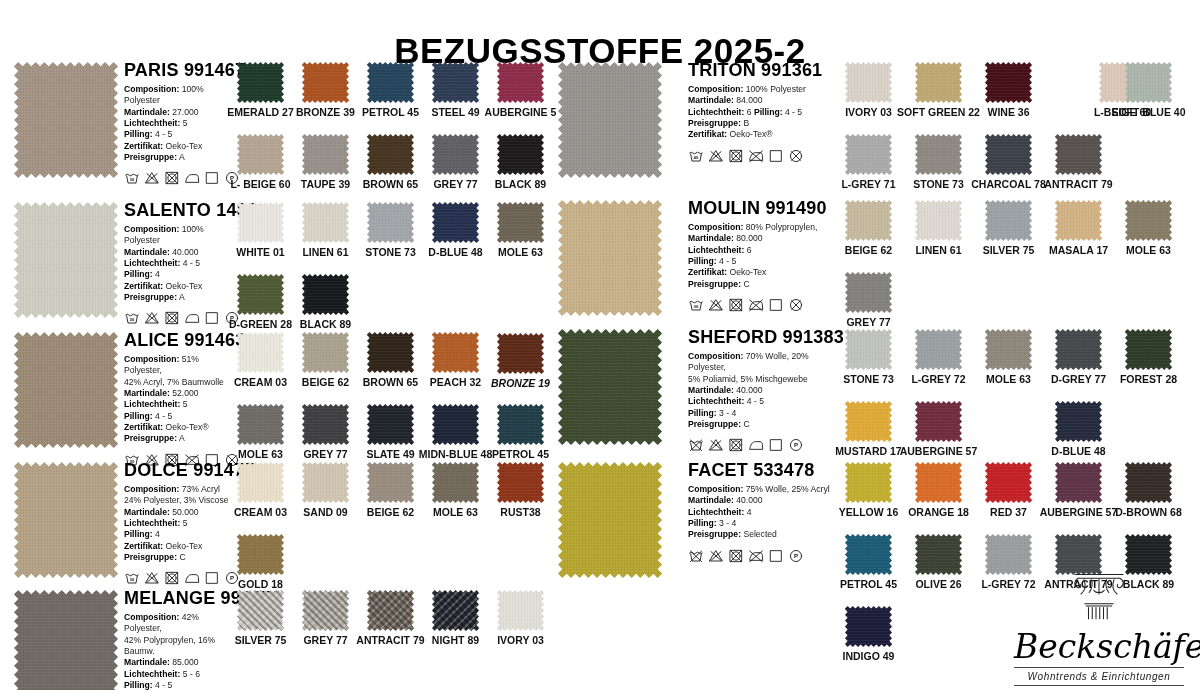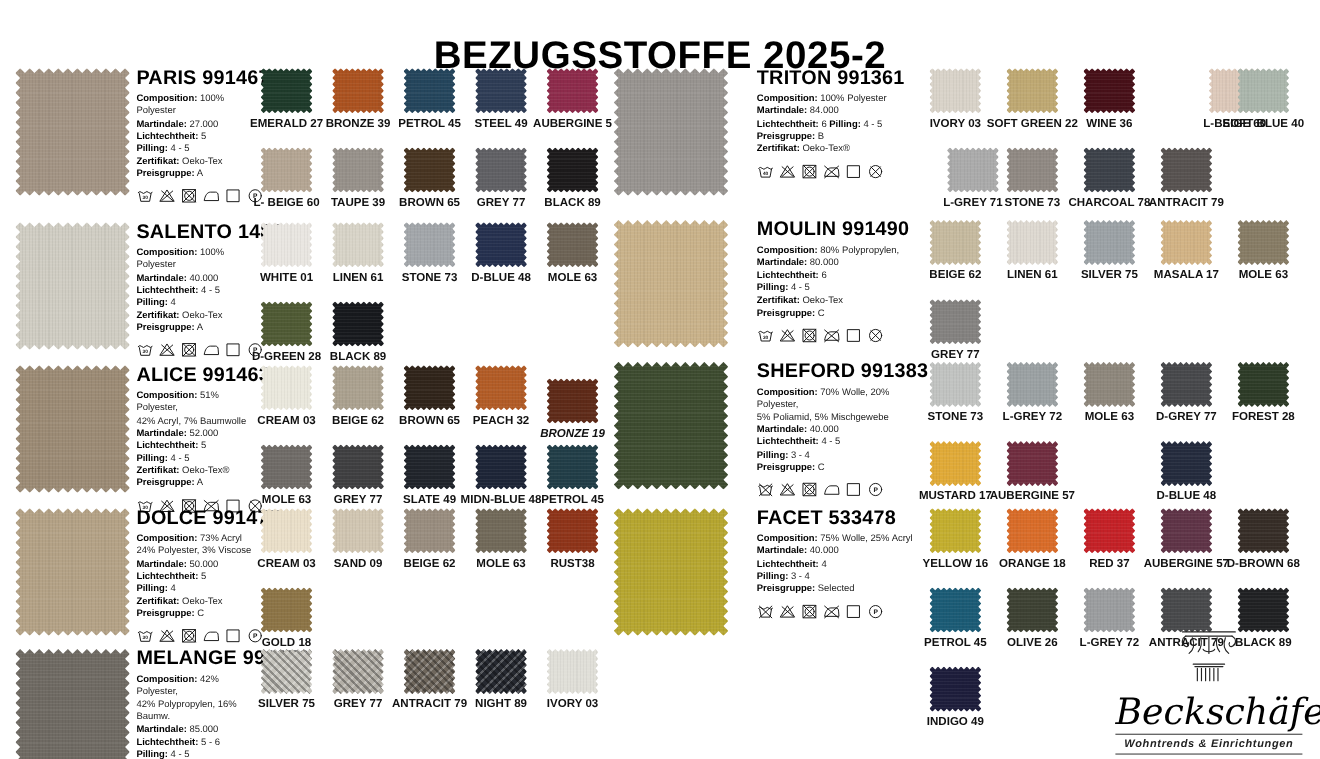--- a/index.html
+++ b/index.html
@@ -36,21 +36,21 @@
     background-image:
       repeating-linear-gradient(45deg, rgba(0,0,0,.30) 0 2px, transparent 2px 5px),
       repeating-linear-gradient(-45deg, rgba(255,255,255,.25) 0 2px, transparent 2px 6px);}
   .chip-label{position:absolute;top:44px;left:50%;transform:translateX(-50%);
     font-size:10.5px;font-weight:700;white-space:nowrap;color:#111;}
   .logo{position:absolute;right:16px;bottom:4px;width:170px;text-align:center;}
   .logo svg{display:block;margin:0 auto;}
   .brand{font-family:"DejaVu Serif",serif;font-style:italic;font-size:33px;
     border-bottom:1px solid #444;padding-bottom:2px;line-height:1.05;}
   .tagline{font-style:italic;font-size:10px;letter-spacing:.6px;color:#222;
-    border-bottom:1px solid #444;padding:3px 0 3px;font-weight:bold;}
+    border-bottom:1px solid #444;padding:3px 0 3px;}
 </style>
 </head>
 <body>
 
 <h1 class="page-title">BEZUGSSTOFFE 2025-2</h1>
 
 <div id="board">
     <section class="card L" style="left: 14px; top: 60px;">
       <div class="big-swatch" style="background-color: rgb(163, 148, 132); clip-path: polygon(0px 4.3px, 4.3px 0px, 8.7px 4.3px, 13px 0px, 17.3px 4.3px, 21.7px 0px, 26px 4.3px, 30.3px 0px, 34.7px 4.3px, 39px 0px, 43.3px 4.3px, 47.7px 0px, 52px 4.3px, 56.3px 0px, 60.7px 4.3px, 65px 0px, 69.3px 4.3px, 73.7px 0px, 78px 4.3px, 82.3px 0px, 86.7px 4.3px, 91px 0px, 95.3px 4.3px, 99.7px 0px, 99.7px 0px, 104px 4.5px, 99.7px 8.9px, 104px 13.4px, 99.7px 17.8px, 104px 22.3px, 99.7px 26.8px, 104px 31.2px, 99.7px 35.7px, 104px 40.2px, 99.7px 44.6px, 104px 49.1px, 99.7px 53.5px, 104px 58px, 99.7px 62.5px, 104px 66.9px, 99.7px 71.4px, 104px 75.8px, 99.7px 80.3px, 104px 84.8px, 99.7px 89.2px, 104px 93.7px, 99.7px 98.2px, 104px 102.6px, 99.7px 107.1px, 104px 111.5px, 104px 111.7px, 99.7px 116px, 95.3px 111.7px, 91px 116px, 86.7px 111.7px, 82.3px 116px, 78px 111.7px, 73.7px 116px, 69.3px 111.7px, 65px 116px, 60.7px 111.7px, 56.3px 116px, 52px 111.7px, 47.7px 116px, 43.3px 111.7px, 39px 116px, 34.7px 111.7px, 30.3px 116px, 26px 111.7px, 21.7px 116px, 17.3px 111.7px, 13px 116px, 8.7px 111.7px, 4.3px 116px, 4.3px 116px, 0px 111.5px, 4.3px 107.1px, 0px 102.6px, 4.3px 98.2px, 0px 93.7px, 4.3px 89.2px, 0px 84.8px, 4.3px 80.3px, 0px 75.8px, 4.3px 71.4px, 0px 66.9px, 4.3px 62.5px, 0px 58px, 4.3px 53.5px, 0px 49.1px, 4.3px 44.6px, 0px 40.2px, 4.3px 35.7px, 0px 31.2px, 4.3px 26.8px, 0px 22.3px, 4.3px 17.8px, 0px 13.4px, 4.3px 8.9px, 0px 4.5px);"></div>
       <div class="info">
@@ -284,21 +284,21 @@
           <div class="chip-label">BEIGE 62</div>
         </div>
         <div class="cell" style="left: 130px; top: 0px;">
           <div class="chip" style="background-color: rgb(48, 36, 26); clip-path: polygon(0px 2.6px, 2.6px 0px, 5.2px 2.6px, 7.8px 0px, 10.4px 2.6px, 13.1px 0px, 15.7px 2.6px, 18.3px 0px, 20.9px 2.6px, 23.5px 0px, 26.1px 2.6px, 28.7px 0px, 31.3px 2.6px, 33.9px 0px, 36.6px 2.6px, 39.2px 0px, 41.8px 2.6px, 44.4px 0px, 44.4px 0px, 47px 2.9px, 44.4px 5.9px, 47px 8.8px, 44.4px 11.7px, 47px 14.6px, 44.4px 17.6px, 47px 20.5px, 44.4px 23.4px, 47px 26.4px, 44.4px 29.3px, 47px 32.2px, 44.4px 35.1px, 47px 38.1px, 47px 38.4px, 44.4px 41px, 41.8px 38.4px, 39.2px 41px, 36.6px 38.4px, 33.9px 41px, 31.3px 38.4px, 28.7px 41px, 26.1px 38.4px, 23.5px 41px, 20.9px 38.4px, 18.3px 41px, 15.7px 38.4px, 13.1px 41px, 10.4px 38.4px, 7.8px 41px, 5.2px 38.4px, 2.6px 41px, 2.6px 41px, 0px 38.1px, 2.6px 35.1px, 0px 32.2px, 2.6px 29.3px, 0px 26.4px, 2.6px 23.4px, 0px 20.5px, 2.6px 17.6px, 0px 14.6px, 2.6px 11.7px, 0px 8.8px, 2.6px 5.9px, 0px 2.9px);"></div>
           <div class="chip-label">BROWN 65</div>
         </div>
         <div class="cell" style="left: 195px; top: 0px;">
           <div class="chip" style="background-color: rgb(178, 92, 38); clip-path: polygon(0px 2.6px, 2.6px 0px, 5.2px 2.6px, 7.8px 0px, 10.4px 2.6px, 13.1px 0px, 15.7px 2.6px, 18.3px 0px, 20.9px 2.6px, 23.5px 0px, 26.1px 2.6px, 28.7px 0px, 31.3px 2.6px, 33.9px 0px, 36.6px 2.6px, 39.2px 0px, 41.8px 2.6px, 44.4px 0px, 44.4px 0px, 47px 2.9px, 44.4px 5.9px, 47px 8.8px, 44.4px 11.7px, 47px 14.6px, 44.4px 17.6px, 47px 20.5px, 44.4px 23.4px, 47px 26.4px, 44.4px 29.3px, 47px 32.2px, 44.4px 35.1px, 47px 38.1px, 47px 38.4px, 44.4px 41px, 41.8px 38.4px, 39.2px 41px, 36.6px 38.4px, 33.9px 41px, 31.3px 38.4px, 28.7px 41px, 26.1px 38.4px, 23.5px 41px, 20.9px 38.4px, 18.3px 41px, 15.7px 38.4px, 13.1px 41px, 10.4px 38.4px, 7.8px 41px, 5.2px 38.4px, 2.6px 41px, 2.6px 41px, 0px 38.1px, 2.6px 35.1px, 0px 32.2px, 2.6px 29.3px, 0px 26.4px, 2.6px 23.4px, 0px 20.5px, 2.6px 17.6px, 0px 14.6px, 2.6px 11.7px, 0px 8.8px, 2.6px 5.9px, 0px 2.9px);"></div>
           <div class="chip-label">PEACH 32</div>
         </div>
-        <div class="cell" style="left: 260px; top: 12px; font-style: italic;">
+        <div class="cell" style="left: 260px; top: 1px; font-style: italic;">
           <div class="chip" style="background-color: rgb(94, 42, 24); clip-path: polygon(0px 2.6px, 2.6px 0px, 5.2px 2.6px, 7.8px 0px, 10.4px 2.6px, 13.1px 0px, 15.7px 2.6px, 18.3px 0px, 20.9px 2.6px, 23.5px 0px, 26.1px 2.6px, 28.7px 0px, 31.3px 2.6px, 33.9px 0px, 36.6px 2.6px, 39.2px 0px, 41.8px 2.6px, 44.4px 0px, 44.4px 0px, 47px 2.9px, 44.4px 5.9px, 47px 8.8px, 44.4px 11.7px, 47px 14.6px, 44.4px 17.6px, 47px 20.5px, 44.4px 23.4px, 47px 26.4px, 44.4px 29.3px, 47px 32.2px, 44.4px 35.1px, 47px 38.1px, 47px 38.4px, 44.4px 41px, 41.8px 38.4px, 39.2px 41px, 36.6px 38.4px, 33.9px 41px, 31.3px 38.4px, 28.7px 41px, 26.1px 38.4px, 23.5px 41px, 20.9px 38.4px, 18.3px 41px, 15.7px 38.4px, 13.1px 41px, 10.4px 38.4px, 7.8px 41px, 5.2px 38.4px, 2.6px 41px, 2.6px 41px, 0px 38.1px, 2.6px 35.1px, 0px 32.2px, 2.6px 29.3px, 0px 26.4px, 2.6px 23.4px, 0px 20.5px, 2.6px 17.6px, 0px 14.6px, 2.6px 11.7px, 0px 8.8px, 2.6px 5.9px, 0px 2.9px);"></div>
           <div class="chip-label">BRONZE 19</div>
         </div>
         <div class="cell" style="left: 0px; top: 72px;">
           <div class="chip" style="background-color: rgb(111, 107, 103); clip-path: polygon(0px 2.6px, 2.6px 0px, 5.2px 2.6px, 7.8px 0px, 10.4px 2.6px, 13.1px 0px, 15.7px 2.6px, 18.3px 0px, 20.9px 2.6px, 23.5px 0px, 26.1px 2.6px, 28.7px 0px, 31.3px 2.6px, 33.9px 0px, 36.6px 2.6px, 39.2px 0px, 41.8px 2.6px, 44.4px 0px, 44.4px 0px, 47px 2.9px, 44.4px 5.9px, 47px 8.8px, 44.4px 11.7px, 47px 14.6px, 44.4px 17.6px, 47px 20.5px, 44.4px 23.4px, 47px 26.4px, 44.4px 29.3px, 47px 32.2px, 44.4px 35.1px, 47px 38.1px, 47px 38.4px, 44.4px 41px, 41.8px 38.4px, 39.2px 41px, 36.6px 38.4px, 33.9px 41px, 31.3px 38.4px, 28.7px 41px, 26.1px 38.4px, 23.5px 41px, 20.9px 38.4px, 18.3px 41px, 15.7px 38.4px, 13.1px 41px, 10.4px 38.4px, 7.8px 41px, 5.2px 38.4px, 2.6px 41px, 2.6px 41px, 0px 38.1px, 2.6px 35.1px, 0px 32.2px, 2.6px 29.3px, 0px 26.4px, 2.6px 23.4px, 0px 20.5px, 2.6px 17.6px, 0px 14.6px, 2.6px 11.7px, 0px 8.8px, 2.6px 5.9px, 0px 2.9px);"></div>
           <div class="chip-label">MOLE 63</div>
         </div>
         <div class="cell" style="left: 65px; top: 72px;">
           <div class="chip" style="background-color: rgb(63, 63, 65); clip-path: polygon(0px 2.6px, 2.6px 0px, 5.2px 2.6px, 7.8px 0px, 10.4px 2.6px, 13.1px 0px, 15.7px 2.6px, 18.3px 0px, 20.9px 2.6px, 23.5px 0px, 26.1px 2.6px, 28.7px 0px, 31.3px 2.6px, 33.9px 0px, 36.6px 2.6px, 39.2px 0px, 41.8px 2.6px, 44.4px 0px, 44.4px 0px, 47px 2.9px, 44.4px 5.9px, 47px 8.8px, 44.4px 11.7px, 47px 14.6px, 44.4px 17.6px, 47px 20.5px, 44.4px 23.4px, 47px 26.4px, 44.4px 29.3px, 47px 32.2px, 44.4px 35.1px, 47px 38.1px, 47px 38.4px, 44.4px 41px, 41.8px 38.4px, 39.2px 41px, 36.6px 38.4px, 33.9px 41px, 31.3px 38.4px, 28.7px 41px, 26.1px 38.4px, 23.5px 41px, 20.9px 38.4px, 18.3px 41px, 15.7px 38.4px, 13.1px 41px, 10.4px 38.4px, 7.8px 41px, 5.2px 38.4px, 2.6px 41px, 2.6px 41px, 0px 38.1px, 2.6px 35.1px, 0px 32.2px, 2.6px 29.3px, 0px 26.4px, 2.6px 23.4px, 0px 20.5px, 2.6px 17.6px, 0px 14.6px, 2.6px 11.7px, 0px 8.8px, 2.6px 5.9px, 0px 2.9px);"></div>
           <div class="chip-label">GREY 77</div>
@@ -490,21 +490,21 @@
           <div class="chip-label">WINE 36</div>
         </div>
         <div class="cell" style="left: 210px; top: 0px; margin-left: 44px;">
           <div class="chip" style="background-color: rgb(221, 201, 186); clip-path: polygon(0px 2.6px, 2.6px 0px, 5.2px 2.6px, 7.8px 0px, 10.4px 2.6px, 13.1px 0px, 15.7px 2.6px, 18.3px 0px, 20.9px 2.6px, 23.5px 0px, 26.1px 2.6px, 28.7px 0px, 31.3px 2.6px, 33.9px 0px, 36.6px 2.6px, 39.2px 0px, 41.8px 2.6px, 44.4px 0px, 44.4px 0px, 47px 2.9px, 44.4px 5.9px, 47px 8.8px, 44.4px 11.7px, 47px 14.6px, 44.4px 17.6px, 47px 20.5px, 44.4px 23.4px, 47px 26.4px, 44.4px 29.3px, 47px 32.2px, 44.4px 35.1px, 47px 38.1px, 47px 38.4px, 44.4px 41px, 41.8px 38.4px, 39.2px 41px, 36.6px 38.4px, 33.9px 41px, 31.3px 38.4px, 28.7px 41px, 26.1px 38.4px, 23.5px 41px, 20.9px 38.4px, 18.3px 41px, 15.7px 38.4px, 13.1px 41px, 10.4px 38.4px, 7.8px 41px, 5.2px 38.4px, 2.6px 41px, 2.6px 41px, 0px 38.1px, 2.6px 35.1px, 0px 32.2px, 2.6px 29.3px, 0px 26.4px, 2.6px 23.4px, 0px 20.5px, 2.6px 17.6px, 0px 14.6px, 2.6px 11.7px, 0px 8.8px, 2.6px 5.9px, 0px 2.9px);"></div>
           <div class="chip-label">L-BEIGE 60</div>
         </div>
         <div class="cell" style="left: 280px; top: 0px;">
           <div class="chip" style="background-color: rgb(171, 182, 172); clip-path: polygon(0px 2.6px, 2.6px 0px, 5.2px 2.6px, 7.8px 0px, 10.4px 2.6px, 13.1px 0px, 15.7px 2.6px, 18.3px 0px, 20.9px 2.6px, 23.5px 0px, 26.1px 2.6px, 28.7px 0px, 31.3px 2.6px, 33.9px 0px, 36.6px 2.6px, 39.2px 0px, 41.8px 2.6px, 44.4px 0px, 44.4px 0px, 47px 2.9px, 44.4px 5.9px, 47px 8.8px, 44.4px 11.7px, 47px 14.6px, 44.4px 17.6px, 47px 20.5px, 44.4px 23.4px, 47px 26.4px, 44.4px 29.3px, 47px 32.2px, 44.4px 35.1px, 47px 38.1px, 47px 38.4px, 44.4px 41px, 41.8px 38.4px, 39.2px 41px, 36.6px 38.4px, 33.9px 41px, 31.3px 38.4px, 28.7px 41px, 26.1px 38.4px, 23.5px 41px, 20.9px 38.4px, 18.3px 41px, 15.7px 38.4px, 13.1px 41px, 10.4px 38.4px, 7.8px 41px, 5.2px 38.4px, 2.6px 41px, 2.6px 41px, 0px 38.1px, 2.6px 35.1px, 0px 32.2px, 2.6px 29.3px, 0px 26.4px, 2.6px 23.4px, 0px 20.5px, 2.6px 17.6px, 0px 14.6px, 2.6px 11.7px, 0px 8.8px, 2.6px 5.9px, 0px 2.9px);"></div>
           <div class="chip-label">SOFT BLUE 40</div>
         </div>
-        <div class="cell" style="left: 16px; top: 72px; text-decoration: underline;">
+        <div class="cell" style="left: 0px; top: 72px; text-decoration: underline;">
           <div class="chip" style="background-color: rgb(171, 171, 171); clip-path: polygon(0px 2.6px, 2.6px 0px, 5.2px 2.6px, 7.8px 0px, 10.4px 2.6px, 13.1px 0px, 15.7px 2.6px, 18.3px 0px, 20.9px 2.6px, 23.5px 0px, 26.1px 2.6px, 28.7px 0px, 31.3px 2.6px, 33.9px 0px, 36.6px 2.6px, 39.2px 0px, 41.8px 2.6px, 44.4px 0px, 44.4px 0px, 47px 2.9px, 44.4px 5.9px, 47px 8.8px, 44.4px 11.7px, 47px 14.6px, 44.4px 17.6px, 47px 20.5px, 44.4px 23.4px, 47px 26.4px, 44.4px 29.3px, 47px 32.2px, 44.4px 35.1px, 47px 38.1px, 47px 38.4px, 44.4px 41px, 41.8px 38.4px, 39.2px 41px, 36.6px 38.4px, 33.9px 41px, 31.3px 38.4px, 28.7px 41px, 26.1px 38.4px, 23.5px 41px, 20.9px 38.4px, 18.3px 41px, 15.7px 38.4px, 13.1px 41px, 10.4px 38.4px, 7.8px 41px, 5.2px 38.4px, 2.6px 41px, 2.6px 41px, 0px 38.1px, 2.6px 35.1px, 0px 32.2px, 2.6px 29.3px, 0px 26.4px, 2.6px 23.4px, 0px 20.5px, 2.6px 17.6px, 0px 14.6px, 2.6px 11.7px, 0px 8.8px, 2.6px 5.9px, 0px 2.9px);"></div>
           <div class="chip-label">L-GREY 71</div>
         </div>
         <div class="cell" style="left: 70px; top: 72px;">
           <div class="chip" style="background-color: rgb(144, 137, 131); clip-path: polygon(0px 2.6px, 2.6px 0px, 5.2px 2.6px, 7.8px 0px, 10.4px 2.6px, 13.1px 0px, 15.7px 2.6px, 18.3px 0px, 20.9px 2.6px, 23.5px 0px, 26.1px 2.6px, 28.7px 0px, 31.3px 2.6px, 33.9px 0px, 36.6px 2.6px, 39.2px 0px, 41.8px 2.6px, 44.4px 0px, 44.4px 0px, 47px 2.9px, 44.4px 5.9px, 47px 8.8px, 44.4px 11.7px, 47px 14.6px, 44.4px 17.6px, 47px 20.5px, 44.4px 23.4px, 47px 26.4px, 44.4px 29.3px, 47px 32.2px, 44.4px 35.1px, 47px 38.1px, 47px 38.4px, 44.4px 41px, 41.8px 38.4px, 39.2px 41px, 36.6px 38.4px, 33.9px 41px, 31.3px 38.4px, 28.7px 41px, 26.1px 38.4px, 23.5px 41px, 20.9px 38.4px, 18.3px 41px, 15.7px 38.4px, 13.1px 41px, 10.4px 38.4px, 7.8px 41px, 5.2px 38.4px, 2.6px 41px, 2.6px 41px, 0px 38.1px, 2.6px 35.1px, 0px 32.2px, 2.6px 29.3px, 0px 26.4px, 2.6px 23.4px, 0px 20.5px, 2.6px 17.6px, 0px 14.6px, 2.6px 11.7px, 0px 8.8px, 2.6px 5.9px, 0px 2.9px);"></div>
           <div class="chip-label">STONE 73</div>
         </div>
         <div class="cell" style="left: 140px; top: 72px;">
           <div class="chip" style="background-color: rgb(60, 65, 73); clip-path: polygon(0px 2.6px, 2.6px 0px, 5.2px 2.6px, 7.8px 0px, 10.4px 2.6px, 13.1px 0px, 15.7px 2.6px, 18.3px 0px, 20.9px 2.6px, 23.5px 0px, 26.1px 2.6px, 28.7px 0px, 31.3px 2.6px, 33.9px 0px, 36.6px 2.6px, 39.2px 0px, 41.8px 2.6px, 44.4px 0px, 44.4px 0px, 47px 2.9px, 44.4px 5.9px, 47px 8.8px, 44.4px 11.7px, 47px 14.6px, 44.4px 17.6px, 47px 20.5px, 44.4px 23.4px, 47px 26.4px, 44.4px 29.3px, 47px 32.2px, 44.4px 35.1px, 47px 38.1px, 47px 38.4px, 44.4px 41px, 41.8px 38.4px, 39.2px 41px, 36.6px 38.4px, 33.9px 41px, 31.3px 38.4px, 28.7px 41px, 26.1px 38.4px, 23.5px 41px, 20.9px 38.4px, 18.3px 41px, 15.7px 38.4px, 13.1px 41px, 10.4px 38.4px, 7.8px 41px, 5.2px 38.4px, 2.6px 41px, 2.6px 41px, 0px 38.1px, 2.6px 35.1px, 0px 32.2px, 2.6px 29.3px, 0px 26.4px, 2.6px 23.4px, 0px 20.5px, 2.6px 17.6px, 0px 14.6px, 2.6px 11.7px, 0px 8.8px, 2.6px 5.9px, 0px 2.9px);"></div>
           <div class="chip-label">CHARCOAL 78</div>

